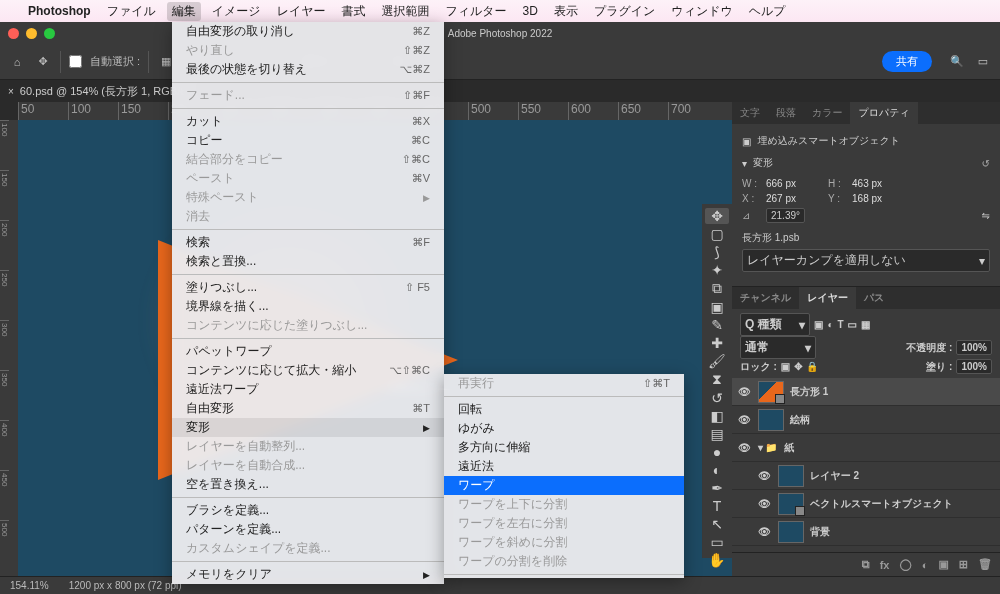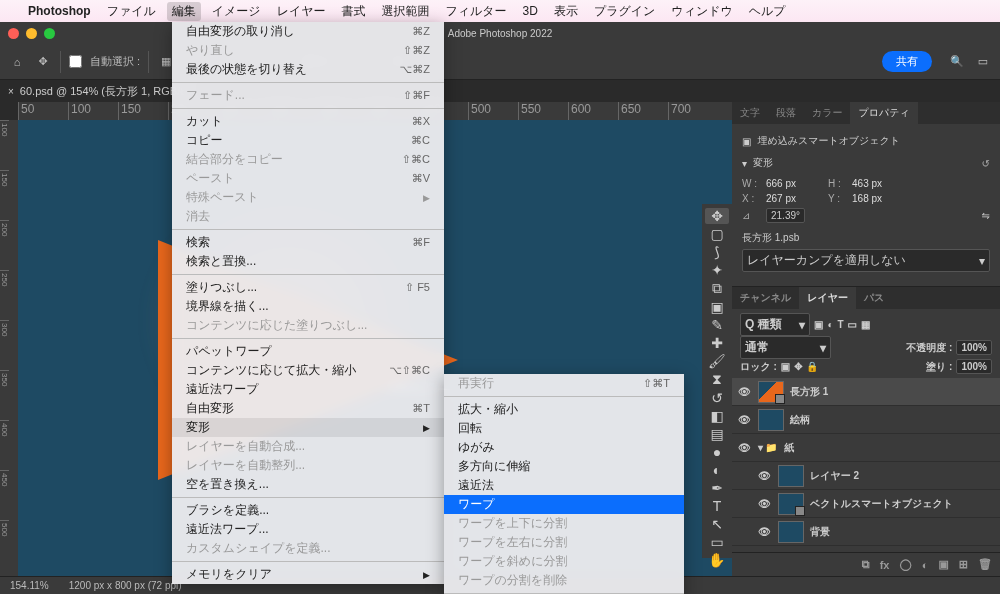--- a/index.html
+++ b/index.html
@@ -266,21 +266,21 @@
               <span>Q 種類</span>
               <span>▾</span>
             </div>
           <span>▣</span>
           <span>◐</span>
           <span>T</span>
           <span>▭</span>
           <span>▦</span>
         </div>
         <div class="row">
-          <div class="select-slim" style="width:91px">
+          <div class="select-slim" style="width:76px">
               <span>通常</span>
               <span>▾</span>
             </div>
           <span style="margin-left:auto">不透明度 :</span>
           <span class="mini-input">100%</span>
         </div>
         <div class="row">
           <span>ロック :</span>
           <span>▣</span>
           <span>✥</span>
@@ -413,55 +413,52 @@
     </div>
     <div class="dd-item">
       <span>自由変形</span>
       <span class="sc">⌘T</span>
     </div>
     <div class="dd-item hover-open">
       <span>変形</span>
       <span class="arrow">▶</span>
     </div>
     <div class="dd-item disabled">
+      <span>レイヤーを自動整列...</span>
+    </div>
+    <div class="dd-item disabled">
       <span>レイヤーを自動合成...</span>
     </div>
-    <div class="dd-item disabled">
-      <span>レイヤーを自動整列...</span>
-    </div>
     <div class="dd-item">
       <span>空を置き換え...</span>
     </div>
     <div class="dd-sep"></div>
     <div class="dd-item">
       <span>ブラシを定義...</span>
     </div>
     <div class="dd-item">
-      <span>遠近法ワープ...</span>
+      <span>パターンを定義...</span>
     </div>
     <div class="dd-item disabled">
       <span>カスタムシェイプを定義...</span>
     </div>
     <div class="dd-sep"></div>
     <div class="dd-item">
       <span>メモリをクリア</span>
       <span class="arrow">▶</span>
     </div>
   </div>
 
 <div class="dropdown transform-menu" id="transformMenu">
     <div class="dd-item disabled">
       <span>再実行</span>
       <span class="sc">⇧⌘T</span>
     </div>
     <div class="dd-sep"></div>
     <div class="dd-item">
-      <span>拡大・縮小</span>
-    </div>
-    <div class="dd-item">
       <span>回転</span>
     </div>
     <div class="dd-item">
       <span>ゆがみ</span>
     </div>
     <div class="dd-item">
       <span>多方向に伸縮</span>
     </div>
     <div class="dd-item">
       <span>遠近法</span>

